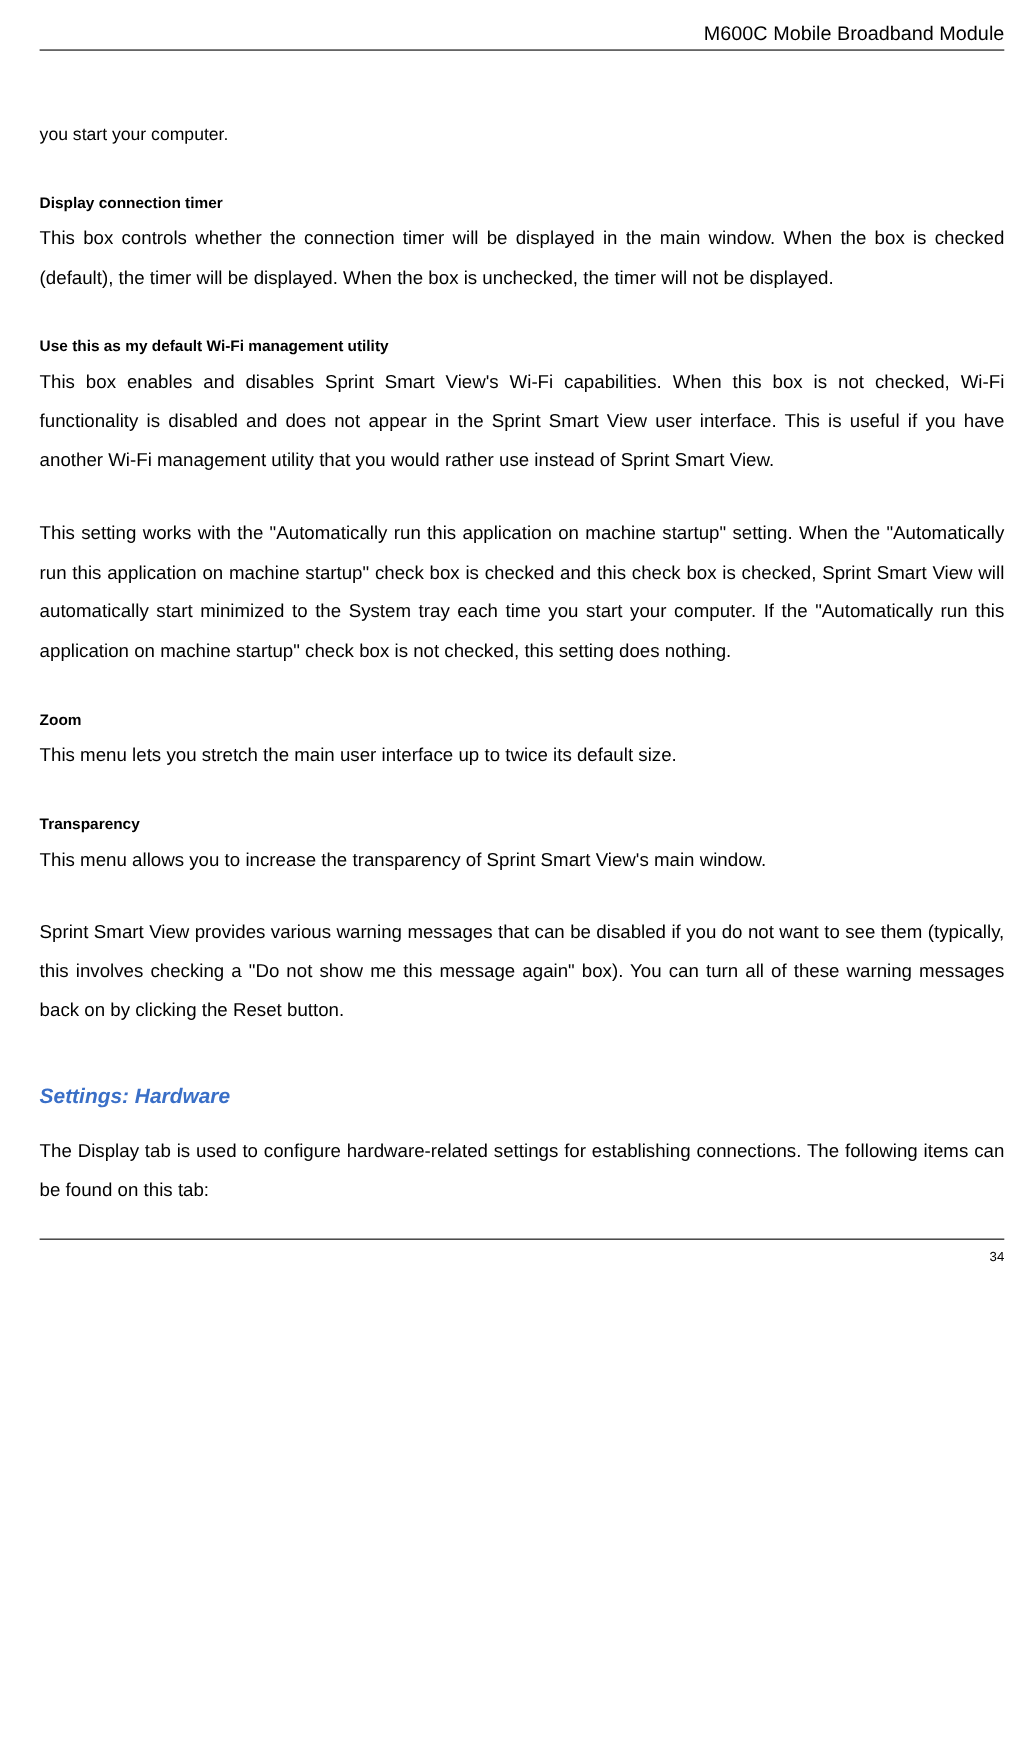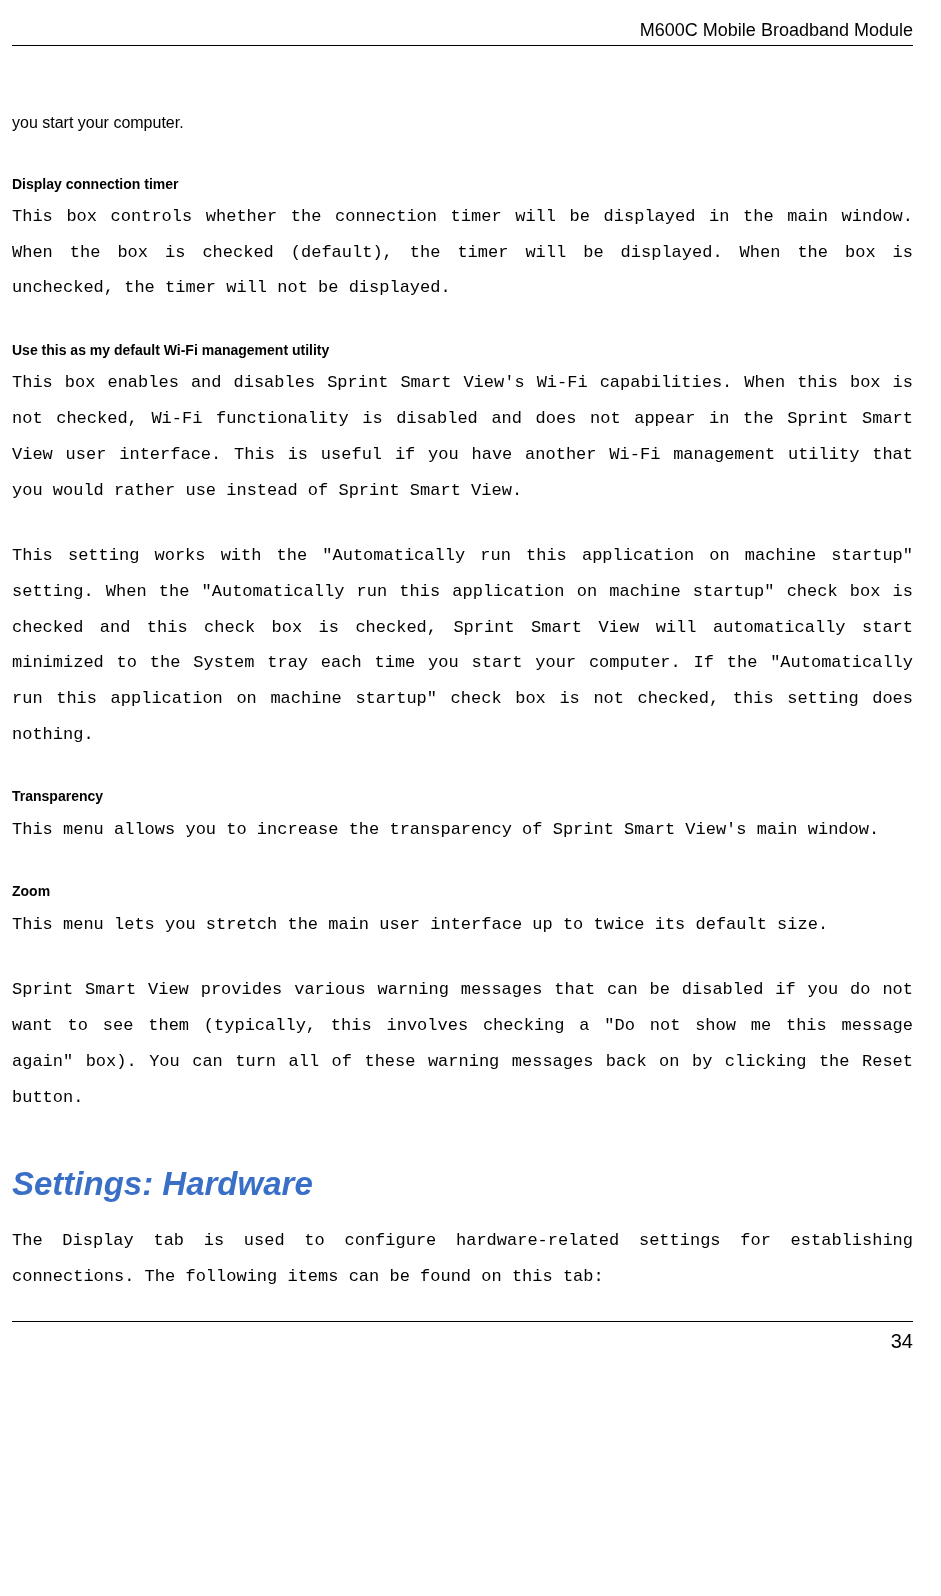--- a/index.html
+++ b/index.html
@@ -4,21 +4,21 @@
   <style>
     body {
       font-family: Verdana, Geneva, sans-serif;
       background: #ffffff;
       margin: 0;
       padding: 0;
       color: #000000;
       width: 941px;
     }
     .page {
-      padding: 20px 28px 20px 12px;
+      padding: 20px 28px 20px 36px;
       box-sizing: border-box;
     }
     .header-title {
       text-align: right;
       font-size: 18px;
       color: #000000;
       padding-bottom: 4px;
     }
     .header-rule {
       border: none;
@@ -36,38 +36,37 @@
       font-size: 14px;
       line-height: 2.1;
     }
     .section-block {
       margin-bottom: 30px;
     }
     .section-body {
       font-size: 17px;
       line-height: 2.1;
       text-align: justify;
-      font-family: Liberation Mono, monospace;
     }
     .chapter-heading {
       color: #3a6fc7;
       font-style: italic;
       font-weight: bold;
-      font-size: 33px;
+      font-size: 19px;
       margin-top: 50px;
       margin-bottom: 20px;
     }
     .footer-rule {
       border: none;
       border-top: 1.5px solid #000000;
       margin: 26px 0 8px 0;
     }
     .page-number {
       text-align: right;
-      font-size: 20px;
+      font-size: 12px;
     }
   </style>
 </head>
 <body>
 
 <div class="page">
 
   <div class="header-title">M600C Mobile Broadband Module</div>
   <hr class="header-rule">
 
@@ -81,27 +80,27 @@
   <div class="section-block">
     <div class="section-heading">Use this as my default Wi-Fi management utility</div>
     <div class="section-body">This box enables and disables Sprint Smart View's Wi-Fi capabilities. When this box is not checked, Wi-Fi functionality is disabled and does not appear in the Sprint Smart View user interface. This is useful if you have another Wi-Fi management utility that you would rather use instead of Sprint Smart View.</div>
   </div>
 
   <div class="section-block">
     <div class="section-body">This setting works with the "Automatically run this application on machine startup" setting. When the "Automatically run this application on machine startup" check box is checked and this check box is checked, Sprint Smart View will automatically start minimized to the System tray each time you start your computer. If the "Automatically run this application on machine startup" check box is not checked, this setting does nothing.</div>
   </div>
 
   <div class="section-block">
-    <div class="section-heading">Transparency</div>
-    <div class="section-body">This menu allows you to increase the transparency of Sprint Smart View's main window.</div>
+    <div class="section-heading">Zoom</div>
+    <div class="section-body">This menu lets you stretch the main user interface up to twice its default size.</div>
   </div>
 
   <div class="section-block">
-    <div class="section-heading">Zoom</div>
-    <div class="section-body">This menu lets you stretch the main user interface up to twice its default size.</div>
+    <div class="section-heading">Transparency</div>
+    <div class="section-body">This menu allows you to increase the transparency of Sprint Smart View's main window.</div>
   </div>
 
   <div class="section-block">
     <div class="section-body">Sprint Smart View provides various warning messages that can be disabled if you do not want to see them (typically, this involves checking a "Do not show me this message again" box). You can turn all of these warning messages back on by clicking the Reset button.</div>
   </div>
 
   <div class="chapter-heading">Settings: Hardware</div>
   <div class="section-body">The Display tab is used to configure hardware-related settings for establishing connections. The following items can be found on this tab:</div>
 
   <hr class="footer-rule">

